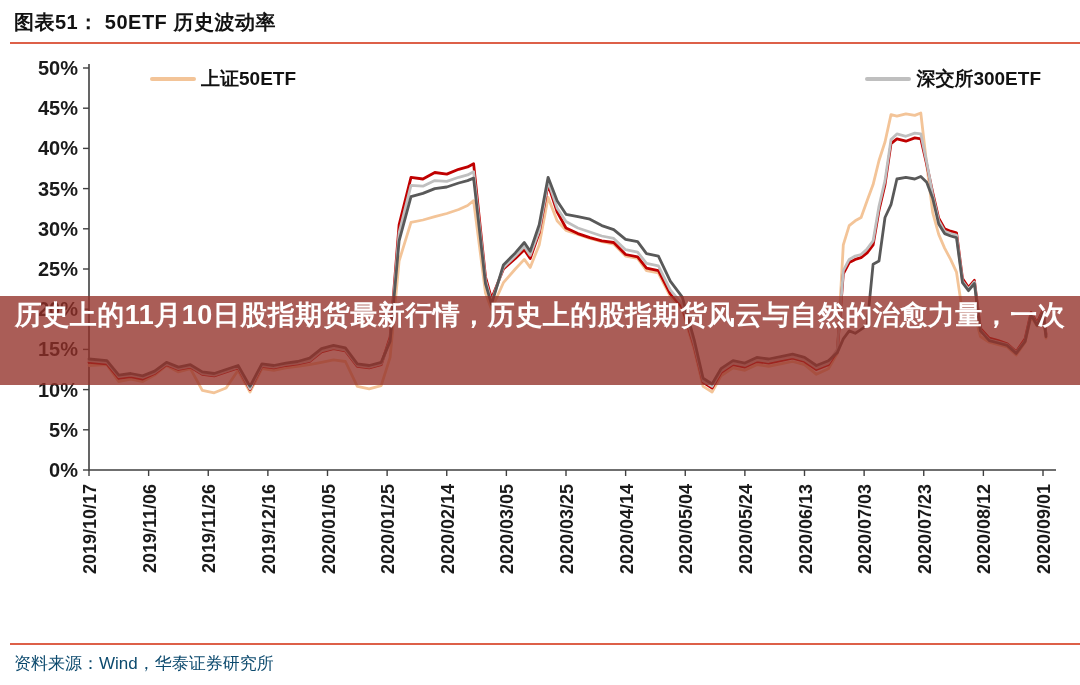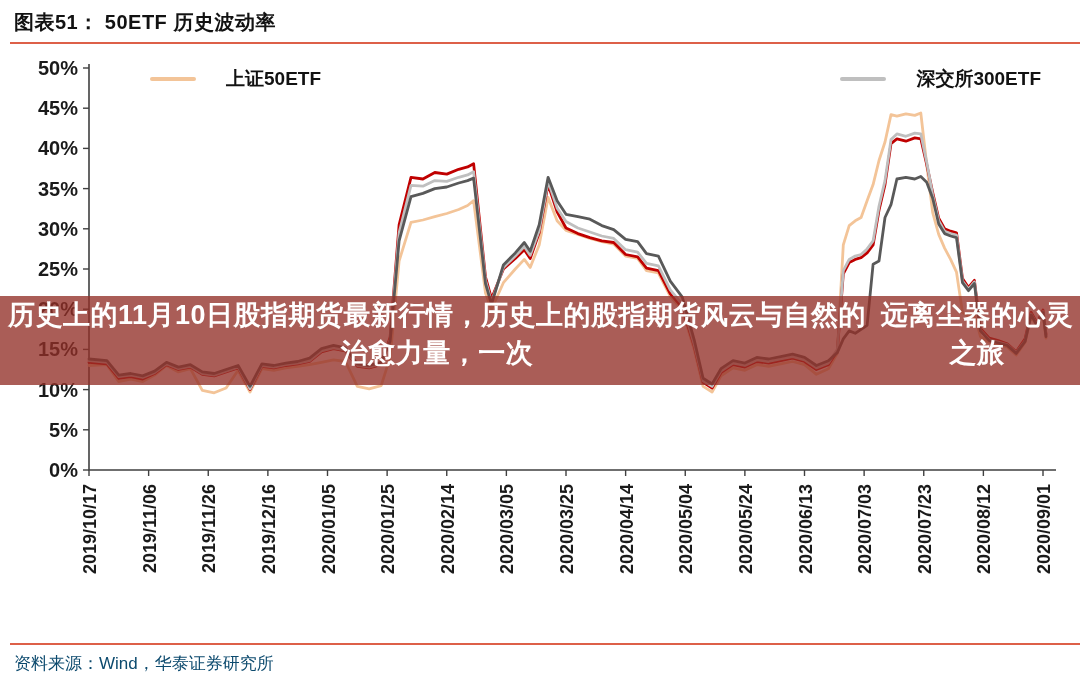--- a/index.html
+++ b/index.html
@@ -3,21 +3,21 @@
 <meta charset="utf-8">
 <style>
   html,body{margin:0;padding:0;background:#ffffff;}
   body{font-family:"Liberation Sans","DejaVu Sans",sans-serif;}
   .page{position:relative;width:1080px;height:685px;background:#ffffff;overflow:hidden;padding-left:21px;}
   .figure-title{position:absolute;left:14px;top:9px;margin:0;font-size:20px;font-weight:700;color:#121212;letter-spacing:.5px;white-space:nowrap;}
   .accent-line{position:absolute;left:10px;right:12px;height:2px;background:#dd6048;}
   .title-underline{top:42px;}
   .footer-line{top:643px;}
   .legend{position:absolute;top:66px;left:150px;right:60px;display:flex;justify-content:space-between;align-items:center;}
-  .legend-item{display:flex;align-items:center;gap:30px;}
+  .legend-item{display:flex;align-items:center;gap:5px;}
   .legend-swatch{width:46px;height:4px;border-radius:2px;background:#999;}
   .legend-label{font-size:19px;font-weight:700;color:#121212;white-space:nowrap;}
   #chart-svg{position:absolute;left:0;top:0;}
   .overlay-banner{position:absolute;left:0;top:296px;width:1080px;height:89px;z-index:5;
     display:flex;flex-direction:row;justify-content:center;text-align:center;
     color:#ffffff;font-size:27px;font-weight:700;line-height:38px;letter-spacing:.5px;}
   .footer-text{position:absolute;left:14px;top:652px;font-size:17px;color:#8c8c8c;white-space:nowrap;}
 </style>
 </head>
 <body>
@@ -97,19 +97,18 @@
       <line x1="1043" y1="470" x2="1043" y2="476" stroke="#404040" stroke-width="1.4"></line>
       <text x="1050" y="484" transform="rotate(-90 1050 484)" text-anchor="end" font-size="18" font-weight="bold" font-family="&quot;Liberation Sans&quot;, sans-serif" fill="#1a1a1a">2020/09/01</text>
       <polyline points="89.0,365.5 106.9,364.7 118.8,381.6 130.7,379.1 142.7,381.6 154.6,375.1 166.5,365.5 178.4,371.9 190.4,368.7 202.3,390.4 214.2,392.8 226.1,388.0 238.1,370.3 250.0,392.0 261.9,368.7 273.8,370.3 285.8,367.9 297.7,366.3 309.6,364.7 321.5,362.3 333.5,359.9 345.4,361.5 357.3,386.4 369.2,388.8 381.2,385.6 390.1,357.4 399.1,261.0 411.0,222.4 422.9,220.0 434.8,216.7 446.8,213.5 458.7,209.5 467.6,205.5 473.6,200.7 485.5,293.1 491.5,309.2 503.4,282.7 515.3,269.0 524.3,259.4 530.2,267.4 539.2,244.9 548.1,197.4 557.1,220.8 566.0,230.4 577.9,234.4 589.9,238.4 601.8,241.7 613.7,244.1 625.6,256.1 637.6,258.5 646.5,270.6 658.4,273.0 670.3,296.3 682.3,310.0 694.2,349.4 703.1,386.4 712.1,392.0 721.0,375.9 733.0,367.9 744.9,370.3 756.8,364.7 768.7,366.3 780.7,363.9 792.6,361.5 804.5,364.7 816.4,374.3 828.4,368.7 837.3,353.4 843.3,244.9 849.2,225.6 855.2,220.8 861.1,217.5 867.1,200.7 873.1,184.6 879.0,160.5 885.0,142.0 891.0,114.6 896.9,116.2 905.9,113.8 914.8,115.4 920.8,113.0 926.7,164.5 932.7,212.7 938.7,234.4 944.6,248.1 950.6,259.4 956.5,272.2 962.5,312.4 968.5,316.4 974.4,314.0 980.4,336.5 989.3,342.2 998.3,344.6 1007.2,347.0 1016.2,355.0 1025.1,342.2 1031.1,316.4 1037.0,326.1 1043.0,314.0 1046.0,338.1" fill="none" stroke="#F3C498" stroke-width="2.8" stroke-linejoin="round" stroke-linecap="round"></polyline>
       <polyline points="89.0,362.3 106.9,363.9 118.8,378.3 130.7,376.7 142.7,379.1 154.6,373.5 166.5,364.7 178.4,369.5 190.4,367.1 202.3,374.3 214.2,375.9 226.1,371.9 238.1,367.9 250.0,389.6 261.9,366.3 273.8,367.9 285.8,365.5 297.7,363.9 309.6,361.5 321.5,351.8 333.5,348.6 345.4,351.0 357.3,366.3 369.2,367.9 381.2,364.7 390.1,337.3 399.1,224.8 411.0,177.3 422.9,179.0 434.8,172.5 446.8,174.1 458.7,169.3 467.6,166.9 473.6,163.7 485.5,277.0 491.5,298.7 503.4,269.0 515.3,258.5 524.3,249.7 530.2,258.5 539.2,232.8 548.1,184.6 557.1,211.9 566.0,228.0 577.9,233.6 589.9,237.6 601.8,240.9 613.7,242.5 625.6,254.5 637.6,256.9 646.5,268.2 658.4,270.6 670.3,293.9 682.3,307.6 694.2,346.2 703.1,382.4 712.1,388.0 721.0,372.7 733.0,364.7 744.9,367.1 756.8,361.5 768.7,363.1 780.7,360.7 792.6,358.2 804.5,361.5 816.4,369.5 828.4,364.7 837.3,351.0 843.3,273.8 849.2,262.6 855.2,259.4 861.1,257.7 867.1,252.9 873.1,244.9 879.0,210.3 885.0,184.6 891.0,143.6 896.9,138.8 905.9,141.2 914.8,137.9 920.8,138.8 926.7,164.5 932.7,192.6 938.7,218.3 944.6,228.8 950.6,231.2 956.5,232.8 962.5,278.6 968.5,287.5 974.4,280.3 980.4,328.5 989.3,338.1 998.3,340.6 1007.2,343.8 1016.2,351.8 1025.1,338.9 1031.1,312.4 1037.0,322.9 1043.0,310.0 1046.0,334.1" fill="none" stroke="#C00000" stroke-width="2.8" stroke-linejoin="round" stroke-linecap="round"></polyline>
       <polyline points="89.0,360.7 106.9,362.3 118.8,376.7 130.7,375.1 142.7,377.5 154.6,372.7 166.5,363.9 178.4,368.7 190.4,366.3 202.3,373.5 214.2,375.1 226.1,371.1 238.1,367.1 250.0,388.8 261.9,365.5 273.8,367.1 285.8,364.7 297.7,363.1 309.6,360.7 321.5,351.0 333.5,347.8 345.4,350.2 357.3,365.5 369.2,367.1 381.2,363.9 390.1,339.8 399.1,232.8 411.0,185.4 422.9,186.2 434.8,180.6 446.8,181.4 458.7,177.3 467.6,174.9 473.6,171.7 485.5,280.3 491.5,302.0 503.4,267.4 515.3,256.1 524.3,246.5 530.2,255.3 539.2,230.4 548.1,181.4 557.1,207.9 566.0,221.6 577.9,228.0 589.9,232.0 601.8,236.0 613.7,238.4 625.6,249.7 637.6,252.1 646.5,263.4 658.4,265.8 670.3,289.9 682.3,304.4 694.2,344.6 703.1,380.8 712.1,386.4 721.0,371.1 733.0,363.1 744.9,365.5 756.8,359.9 768.7,361.5 780.7,359.0 792.6,356.6 804.5,359.9 816.4,367.9 828.4,363.1 837.3,349.4 843.3,270.6 849.2,259.4 855.2,256.1 861.1,254.5 867.1,248.9 873.1,240.9 879.0,206.3 885.0,180.6 891.0,139.6 896.9,133.9 905.9,136.3 914.8,133.1 920.8,133.9 926.7,162.1 932.7,195.0 938.7,220.8 944.6,231.2 950.6,233.6 956.5,235.2 962.5,281.1 968.5,289.1 974.4,281.9 980.4,330.1 989.3,339.8 998.3,342.2 1007.2,344.6 1016.2,352.6 1025.1,340.6 1031.1,314.0 1037.0,324.5 1043.0,311.6 1046.0,335.7" fill="none" stroke="#BFBFBF" stroke-width="2.8" stroke-linejoin="round" stroke-linecap="round"></polyline>
       <polyline points="89.0,359.0 106.9,360.7 118.8,375.1 130.7,373.5 142.7,375.9 154.6,371.1 166.5,362.3 178.4,367.1 190.4,364.7 202.3,371.9 214.2,373.5 226.1,369.5 238.1,365.5 250.0,386.4 261.9,363.9 273.8,365.5 285.8,363.1 297.7,361.5 309.6,358.2 321.5,348.6 333.5,345.4 345.4,347.8 357.3,363.9 369.2,365.5 381.2,362.3 390.1,341.4 399.1,240.9 411.0,196.6 422.9,193.4 434.8,188.6 446.8,187.0 458.7,183.0 467.6,180.6 473.6,178.1 485.5,283.5 491.5,304.4 503.4,265.0 515.3,252.9 524.3,242.5 530.2,251.3 539.2,224.8 548.1,177.3 557.1,200.7 566.0,214.3 577.9,216.7 589.9,219.2 601.8,225.6 613.7,229.6 625.6,239.3 637.6,241.7 646.5,253.7 658.4,256.1 670.3,281.1 682.3,297.1 694.2,339.8 703.1,378.3 712.1,384.0 721.0,368.7 733.0,360.7 744.9,363.1 756.8,357.4 768.7,359.0 780.7,356.6 792.6,354.2 804.5,357.4 816.4,365.5 828.4,360.7 837.3,352.6 843.3,338.9 849.2,330.9 855.2,333.3 861.1,329.3 867.1,325.3 873.1,264.2 879.0,261.0 885.0,217.5 891.0,204.7 896.9,179.0 905.9,177.3 914.8,179.0 920.8,176.5 926.7,182.2 932.7,198.2 938.7,224.0 944.6,233.6 950.6,236.0 956.5,237.6 962.5,282.7 968.5,290.7 974.4,283.5 980.4,330.9 989.3,340.6 998.3,343.0 1007.2,345.4 1016.2,353.4 1025.1,341.4 1031.1,314.8 1037.0,325.3 1043.0,312.4 1046.0,336.5" fill="none" stroke="#595959" stroke-width="2.8" stroke-linejoin="round" stroke-linecap="round"></polyline>
     </svg>
 
   <div class="overlay-banner" style="background: rgba(146, 48, 40, 0.78); color: rgb(255, 255, 255);">
     <div>历史上的11月10日股指期货最新行情，历史上的股指期货风云与自然的治愈力量，一次</div>
-    <div>远离尘器的心灵之旅</div>
   </div>
 
   <div class="accent-line footer-line" style="background: rgb(221, 96, 72);"></div>
   <div class="footer-text" style="color: #0c4a6e;">资料来源：Wind，华泰证券研究所</div>
 
 </div>
 
 </body></html>

